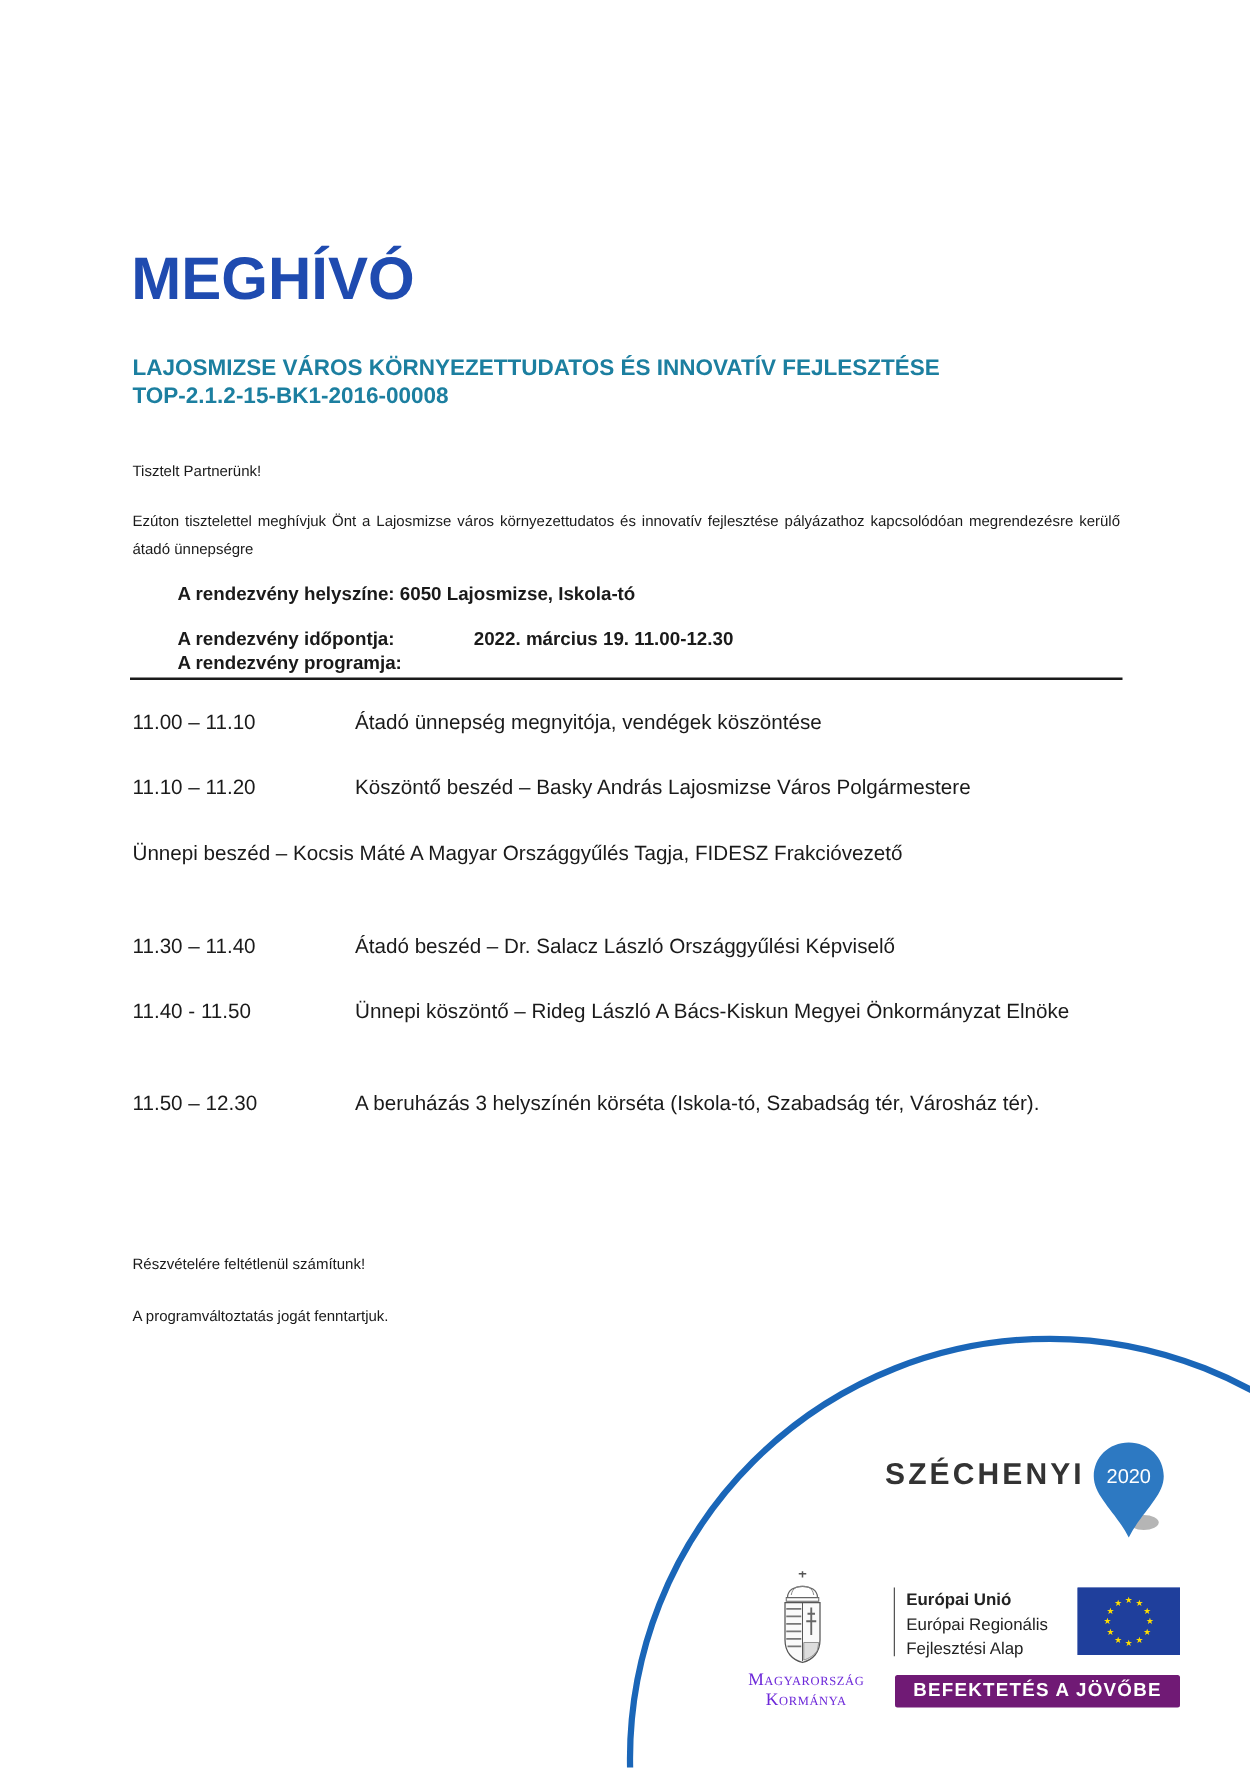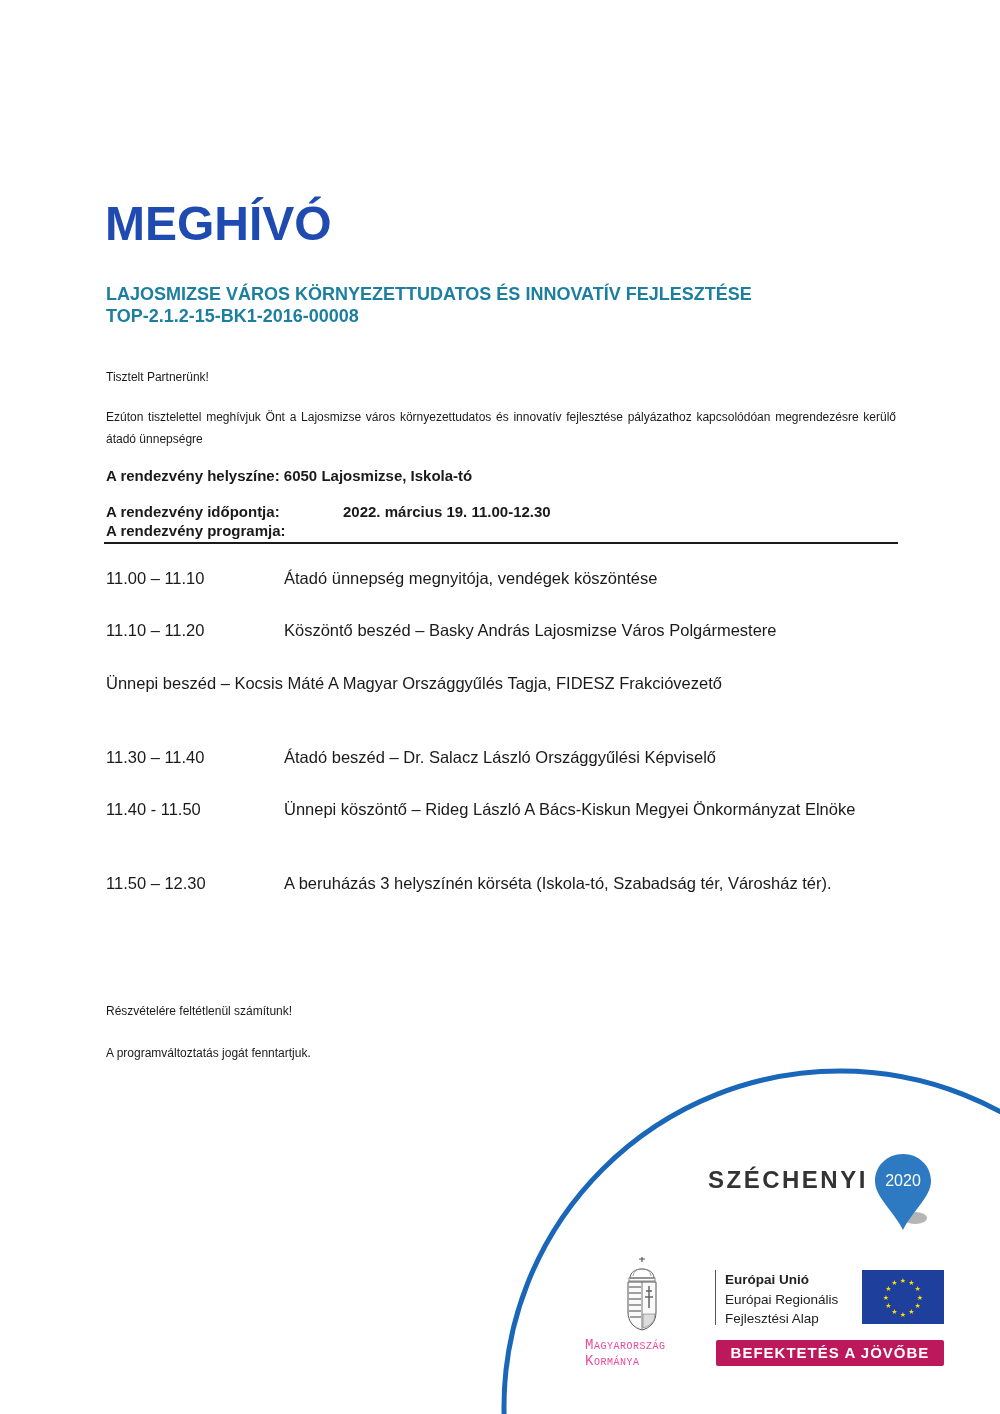--- a/index.html
+++ b/index.html
@@ -4,42 +4,42 @@
 <style>
   html, body { margin: 0; padding: 0; background: #ffffff; }
   body { width: 1000px; height: 1414px; position: relative; overflow: hidden;
          font-family: "Liberation Sans", sans-serif; color: #1a1a1a; }
   .abs { position: absolute; }
   .title { left: 105px; top: 196px; font-size: 48px; font-weight: bold; color: #1f4bb0; letter-spacing: 0px; }
   .subtitle { left: 106px; top: 283px; font-size: 18px; font-weight: bold; color: #1c7fa0; line-height: 22px; }
   .body-text { font-size: 12px; line-height: 22px; }
   .greeting { left: 106px; top: 366px; }
   .intro { left: 106px; top: 406px; width: 790px; text-align: justify; text-align-last: left; }
-  .bold { font-weight: bold; font-size: 15px; }
+  .bold { font-weight: bold; font-size: 15px; margin-left: 36px; }
   .location { left: 106px; top: 467px; }
   .date-label { left: 106px; top: 503px; }
   .date-value { left: 343px; top: 503px; }
   .program-label { left: 106px; top: 522px; }
   .rule { left: 104px; top: 542px; width: 794px; height: 2px; background: #1a1a1a; }
   .prog-row { position: absolute; left: 106px; width: 790px; display: flex; font-size: 16.5px; line-height: 22px; }
   .prog-time { width: 178px; flex: none; }
   .prog-desc { flex: 1; text-align: justify; text-align-last: left; }
   .closing1 { left: 106px; top: 1000px; }
   .closing2 { left: 106px; top: 1042px; }
   .arc { left: 0; top: 0; }
   .szechenyi { left: 708px; top: 1166px; font-size: 24px; font-weight: bold; color: #333; letter-spacing: 2.5px; }
   .pin { left: 873px; top: 1152px; width: 60px; height: 80px; }
   .coat { left: 622px; top: 1256px; width: 40px; height: 78px; }
-  .gov-name { left: 585px; top: 1337px; width: 120px; font-family: Liberation Mono, monospace;
-              font-size: 14px; line-height: 16px; color: #ec4899; letter-spacing: 0.5px; }
+  .gov-name { left: 585px; top: 1337px; width: 120px; text-align: center; font-family: Liberation Serif, serif;
+              font-size: 14px; line-height: 16px; color: #6d28d9; letter-spacing: 0.5px; }
   .eu-divider { left: 715px; top: 1270px; width: 1px; height: 55px; background: #555; }
   .eu-text { left: 725px; top: 1270px; font-size: 13.5px; line-height: 19.5px; color: #222; }
   .eu-text .strong { font-weight: bold; }
   .eu-flag { left: 862px; top: 1270px; width: 82px; height: 54px; background: #1f3f9c; }
-  .eu-banner { left: 716px; top: 1340px; width: 228px; height: 26px; background: #be185d; border-radius: 2px;
+  .eu-banner { left: 716px; top: 1340px; width: 228px; height: 26px; background: #701a75; border-radius: 2px;
                color: #fff; font-weight: bold; font-size: 15px; line-height: 26px; text-align: center; letter-spacing: 1px; }
 </style>
 </head>
 <body>
 
 <svg class="abs arc" width="1000" height="1414">
   <circle cx="840" cy="1407" r="336" fill="none" stroke="#1a66b8" stroke-width="5"></circle>
 </svg>
 
 <div class="abs title">MEGHÍVÓ</div>

